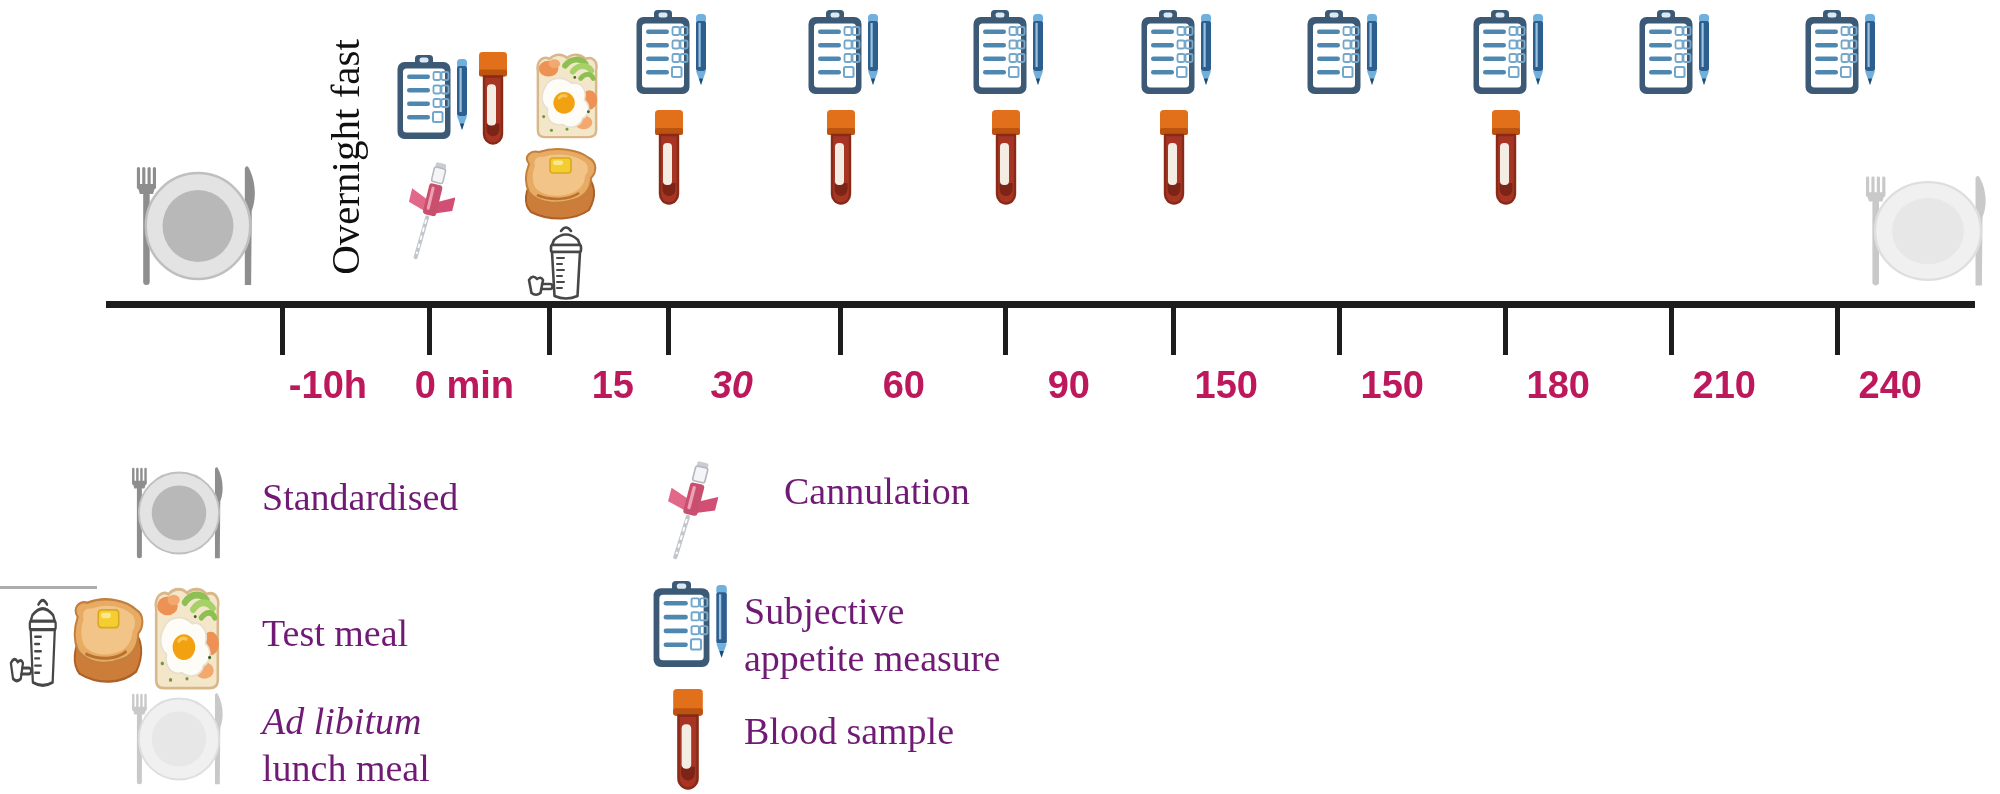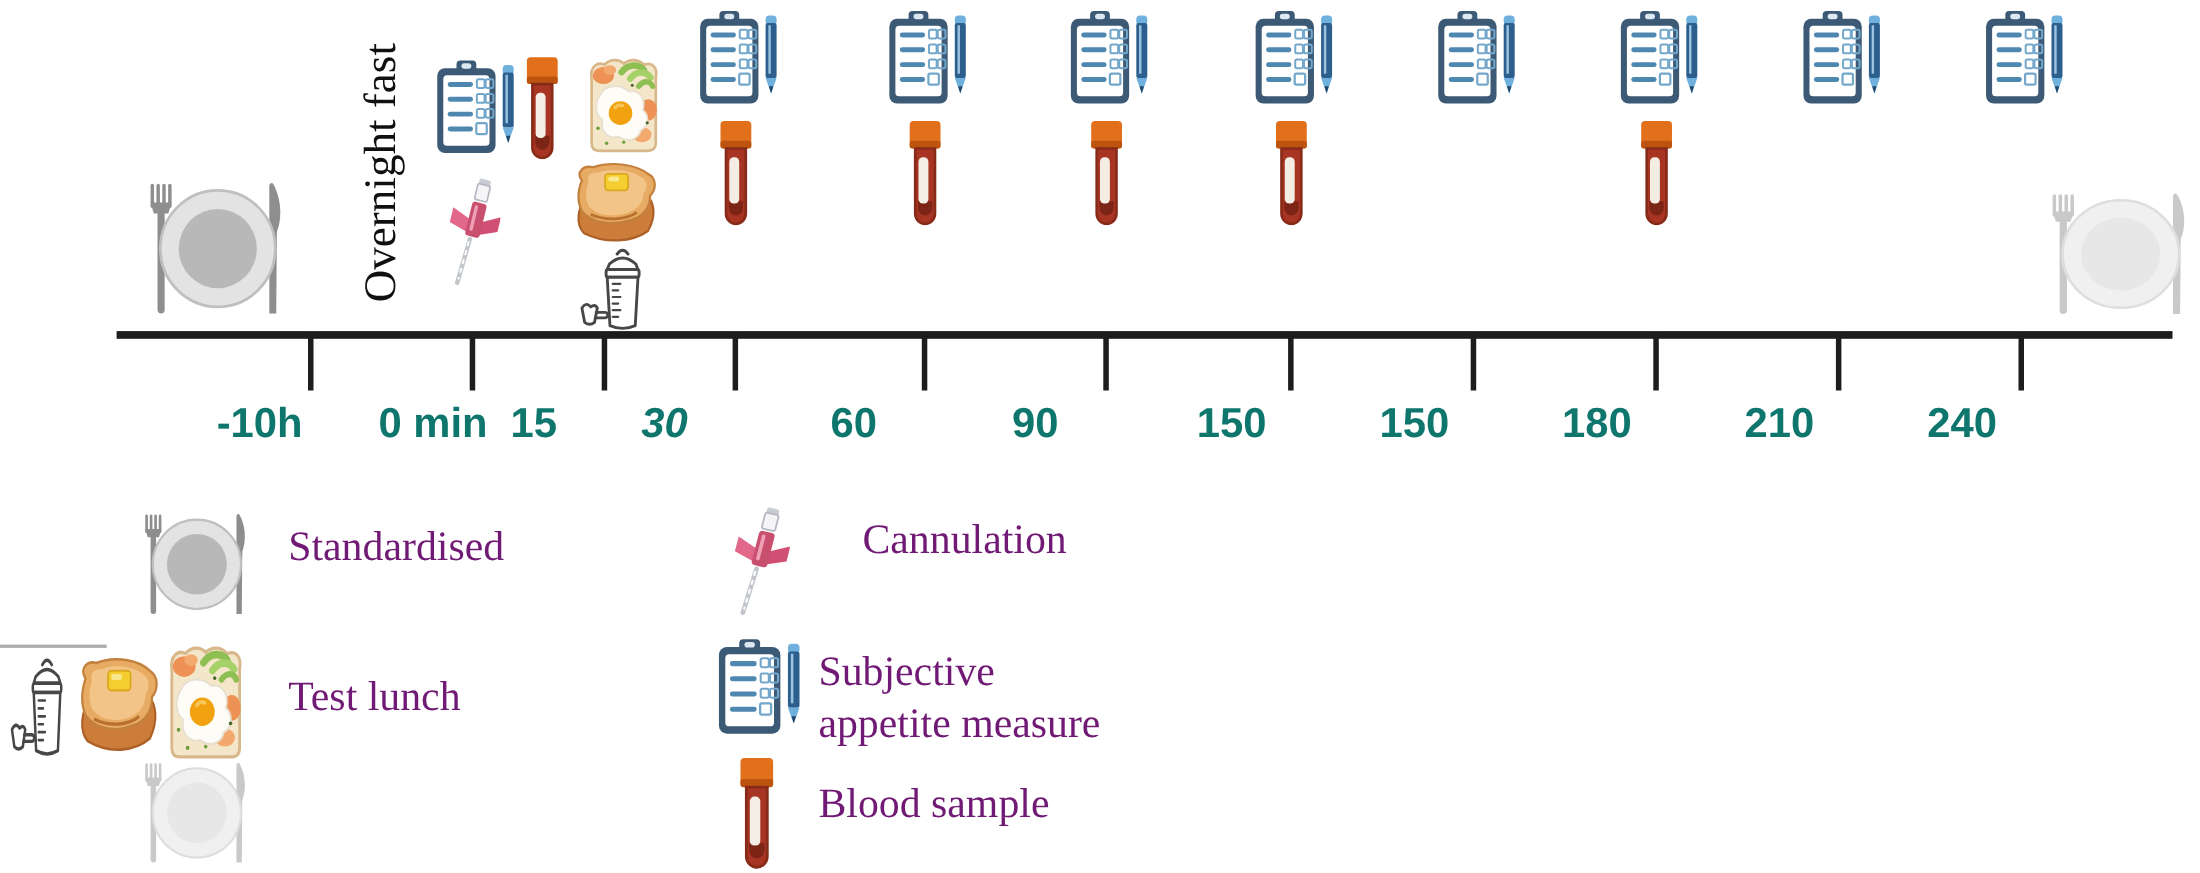--- a/index.html
+++ b/index.html
@@ -2,23 +2,23 @@
 <html><head>
 <meta charset="utf-8">
 <style>
   html,body{margin:0;padding:0;background:#ffffff;}
   #stage{position:relative;width:2000px;height:794px;background:#ffffff;overflow:hidden;
          font-family:"Liberation Serif","DejaVu Serif",serif;}
   .ic{position:absolute;display:block;}
   .ic svg{display:block;width:100%;height:100%;}
   .axis{position:absolute;left:106px;top:301px;width:1869px;height:7px;background:#1d1d1d;}
   .tickmark{position:absolute;width:4.5px;height:53px;top:302px;background:#1d1d1d;}
-  .ticklabel{position:absolute;top:364px;width:170px;text-align:left;
+  .ticklabel{position:absolute;top:364px;width:170px;text-align:right;
              font-family:"Liberation Sans","DejaVu Sans",sans-serif;
-             font-size:38px;font-weight:600;color:#0f766e;}
+             font-size:38px;font-weight:600;color:#be185d;}
   .overnight{position:absolute;left:220px;top:134px;width:250px;height:46px;
              display:flex;align-items:center;justify-content:center;
              transform:rotate(-90deg);font-size:41px;color:#101010;white-space:nowrap;}
   .lg-text{position:absolute;font-size:38px;line-height:47px;color:#701a75;}
   .it{font-style:italic;}
   .artifact{position:absolute;left:0;top:586px;width:97px;height:3px;background:#adadad;}
 </style>
 </head>
 <body>
 
@@ -470,39 +470,41 @@
       <circle cx="33" cy="52" r="11" fill="#f2a211"></circle>
       <path d="M28 47 a6 6 0 0 1 7 -2" stroke="#f7c75c" stroke-width="3" fill="none" stroke-linecap="round"></path>
       <circle cx="12" cy="66" r="1.6" fill="#6f9c3e"></circle>
           <circle cx="20" cy="80" r="1.6" fill="#6f9c3e"></circle>
       <circle cx="44" cy="26" r="1.4" fill="#44662a"></circle>
           <circle cx="58" cy="61" r="1.5" fill="#44662a"></circle>
       <circle cx="36" cy="79" r="1.5" fill="#6f9c3e"></circle>
     </svg>
       </span>
     <div class="lg-text" style="left:262px;top:610px;">
-      <div>Test lunch</div>
+      <div>Test meal</div>
     </div>
 
     <span class="ic" style="left:126px;top:690px;width:106px;height:98px;">
         <svg viewBox="0 0 140 128" preserveAspectRatio="none">
     <g fill="#c9c9c9">
       <rect x="8" y="5" width="3.2" height="22" rx="1.6"></rect>
             <rect x="13.4" y="5" width="3.2" height="22" rx="1.6"></rect>
       <rect x="18.8" y="5" width="3.2" height="22" rx="1.6"></rect>
             <rect x="24.2" y="5" width="3.2" height="22" rx="1.6"></rect>
       <path d="M8 22 h19.4 l-3 10 h-13.4 z"></path>
       <rect x="14.4" y="30" width="6.6" height="93" rx="3.3"></rect>
     </g>
     <path d="M121 5 c7 12 9 30 3.5 44 l-0.6 74 h-6.4 l0 -116 c0 -2 2.4 -3.6 3.5 -2" fill="#c9c9c9"></path>
     <circle cx="70" cy="64" r="53" fill="#f0f0f0" stroke="#dedede" stroke-width="2.5"></circle>
     <circle cx="70" cy="64" r="36" fill="#e7e7e7"></circle>
   </svg>
       </span>
     <div class="lg-text" style="left:262px;top:698px;">
+      <div class="it">Ad libitum</div>
+      <div>lunch meal</div>
     </div>
 
     <span class="ic" style="left:666px;top:460px;width:52px;height:100px;">
         <svg viewBox="0 0 50 100" preserveAspectRatio="none">
       <line x1="21" y1="57" x2="9" y2="97" stroke="#c3c7cc" stroke-width="4.2" stroke-linecap="round"></line>
       <line x1="20" y1="59" x2="10" y2="94" stroke="#ffffff" stroke-width="1.8" stroke-dasharray="4.5 4"></line>
       <g transform="rotate(14 26 40)">
         <rect x="21" y="1" width="11" height="6" rx="2" fill="#c9ccd4"></rect>
         <rect x="20.5" y="6" width="12" height="15" rx="2" fill="#f5f5f7" stroke="#b5b8c0" stroke-width="1.6"></rect>
         <polygon points="3,33 21,40 21,52 3,47" fill="#e2688a"></polygon>

